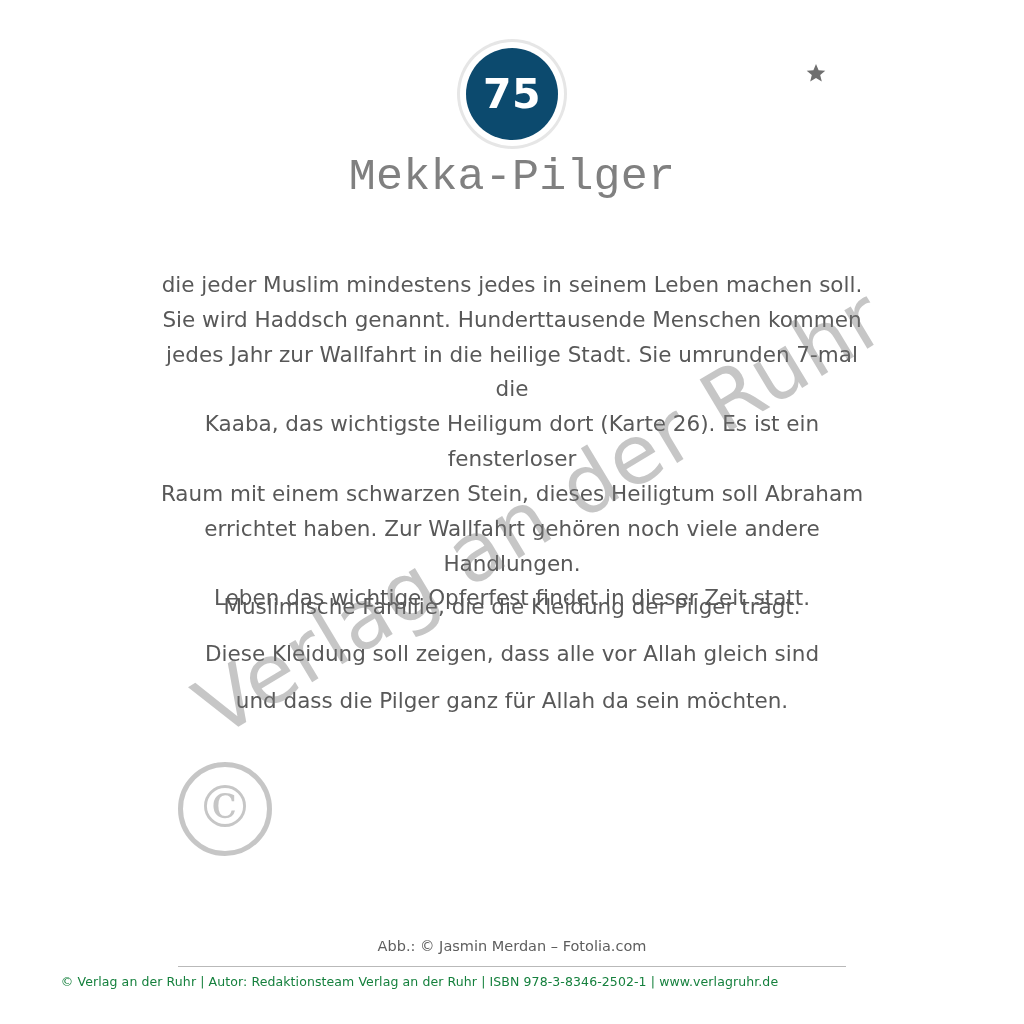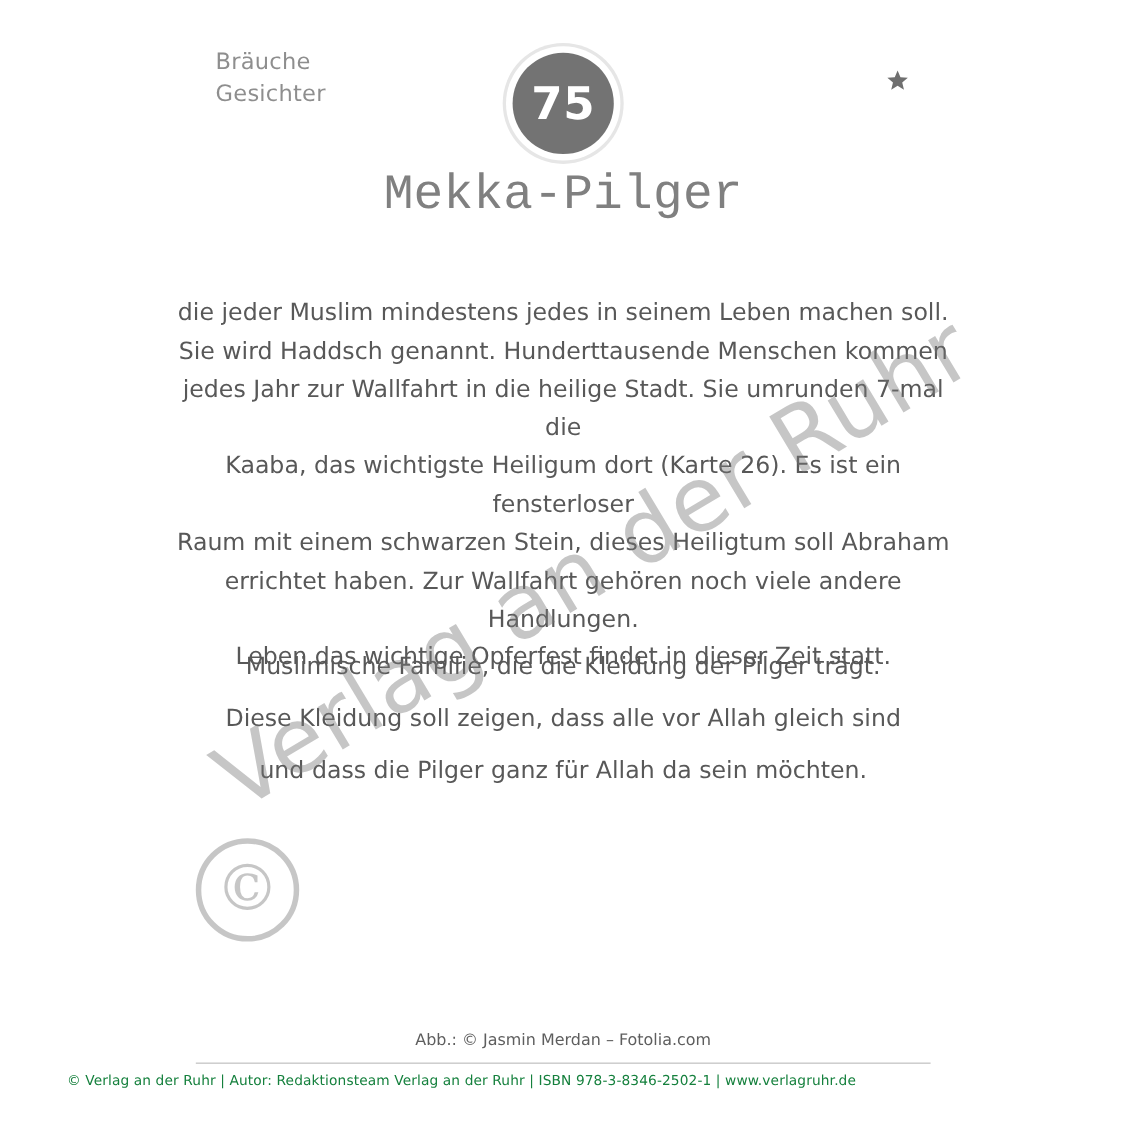--- a/index.html
+++ b/index.html
@@ -46,21 +46,21 @@
     color: #6f6f6f;
   }
 
   .badge {
     position: absolute;
     left: 466px;
     top: 48px;
     width: 92px;
     height: 92px;
     border-radius: 50%;
-    background: #737373;
+    background: #0c4a6e;
     box-shadow: 0 0 0 6px #ffffff, 0 0 0 9px #e6e6e6;
     display: flex;
     align-items: center;
     justify-content: center;
   }
   .badge span {
     color: #ffffff;
     font-size: 41px;
     font-weight: bold;
     letter-spacing: 0.5px;
@@ -180,24 +180,20 @@
     font-size: 12.5px;
     color: #15803d;
     letter-spacing: 0.1px;
   }
 </style>
 </head>
 <body>
 
 <div class="page">
 
-  <div class="header-left">
-    <div>Bräuche</div>
-    <div>Gesichter</div>
-  </div>
 
   <div class="crescent">
     <svg viewBox="0 0 62 62" width="62" height="62" aria-hidden="true">
       <path d="M40 8 A23 23 0 1 0 40 54 A19 19 0 1 1 40 8 Z" fill="#6f6f6f"></path>
       <polygon fill="#6f6f6f" points="46,20 48.6,26.2 55.3,26.7 50.2,31.1 51.8,37.6 46,34 40.2,37.6 41.8,31.1 36.7,26.7 43.4,26.2"></polygon>
     </svg>
   </div>
 
   <div class="badge">
     <span>75</span>

